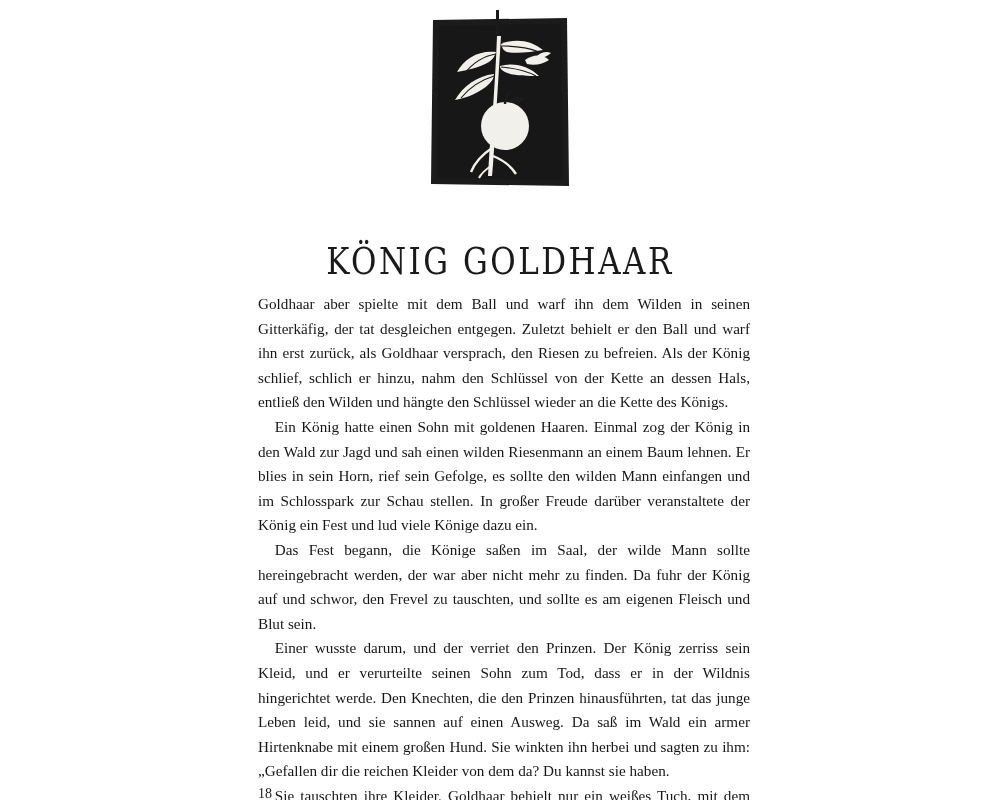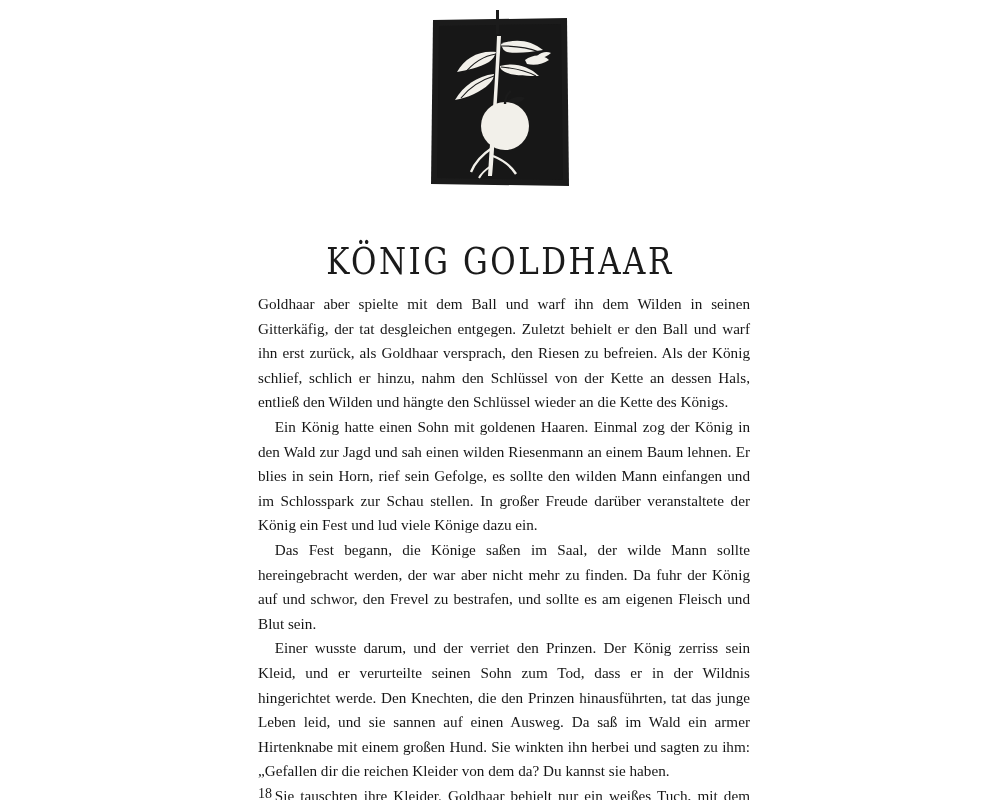--- a/index.html
+++ b/index.html
@@ -127,20 +127,20 @@
       <path d="M76,148 C86,152 94,158 99,166" stroke="#f2f0ea" stroke-width="2.4" fill="none"></path>
       <path d="M74,158 C68,162 64,166 62,170" stroke="#f2f0ea" stroke-width="2" fill="none"></path>
     </svg>
   </div>
 
   <h1 class="chapter-title">KÖNIG GOLDHAAR</h1>
 
   <div class="body-text">
     <p>Goldhaar aber spielte mit dem Ball und warf ihn dem Wilden in seinen Gitterkäfig, der tat desgleichen entgegen. Zuletzt behielt er den Ball und warf ihn erst zurück, als Goldhaar versprach, den Riesen zu befreien. Als der König schlief, schlich er hinzu, nahm den Schlüssel von der Kette an dessen Hals, entließ den Wilden und hängte den Schlüssel wieder an die Kette des Königs.</p>
     <p>Ein König hatte einen Sohn mit goldenen Haaren. Einmal zog der König in den Wald zur Jagd und sah einen wilden Riesenmann an einem Baum lehnen. Er blies in sein Horn, rief sein Gefolge, es sollte den wilden Mann einfangen und im Schlosspark zur Schau stellen. In großer Freude darüber veranstaltete der König ein Fest und lud viele Könige dazu ein.</p>
-    <p>Das Fest begann, die Könige saßen im Saal, der wilde Mann sollte hereingebracht werden, der war aber nicht mehr zu finden. Da fuhr der König auf und schwor, den Frevel zu bestrafen, und sollte es am eigenen Fleisch und Blut sein.</p>
+    <p>Das Fest begann, die Könige saßen im Saal, der wilde Mann sollte hereingebracht werden, der war aber nicht mehr zu finden. Da fuhr der König auf und schwor, den Frevel zu tauschten, und sollte es am eigenen Fleisch und Blut sein.</p>
     <p>Einer wusste darum, und der verriet den Prinzen. Der König zerriss sein Kleid, und er verurteilte seinen Sohn zum Tod, dass er in der Wildnis hingerichtet werde. Den Knechten, die den Prinzen hinausführten, tat das junge Leben leid, und sie sannen auf einen Ausweg. Da saß im Wald ein armer Hirtenknabe mit einem großen Hund. Sie winkten ihn herbei und sagten zu ihm: „Gefallen dir die reichen Kleider von dem da? Du kannst sie haben.</p>
     <p>Sie tauschten ihre Kleider. Goldhaar behielt nur ein weißes Tuch, mit dem verhüllte er den Kopf und ging weit und weit ins fremde Land hinein.</p>
   </div>
 
   <div class="folio">18</div>
 
 </div>
 
 </body></html>

